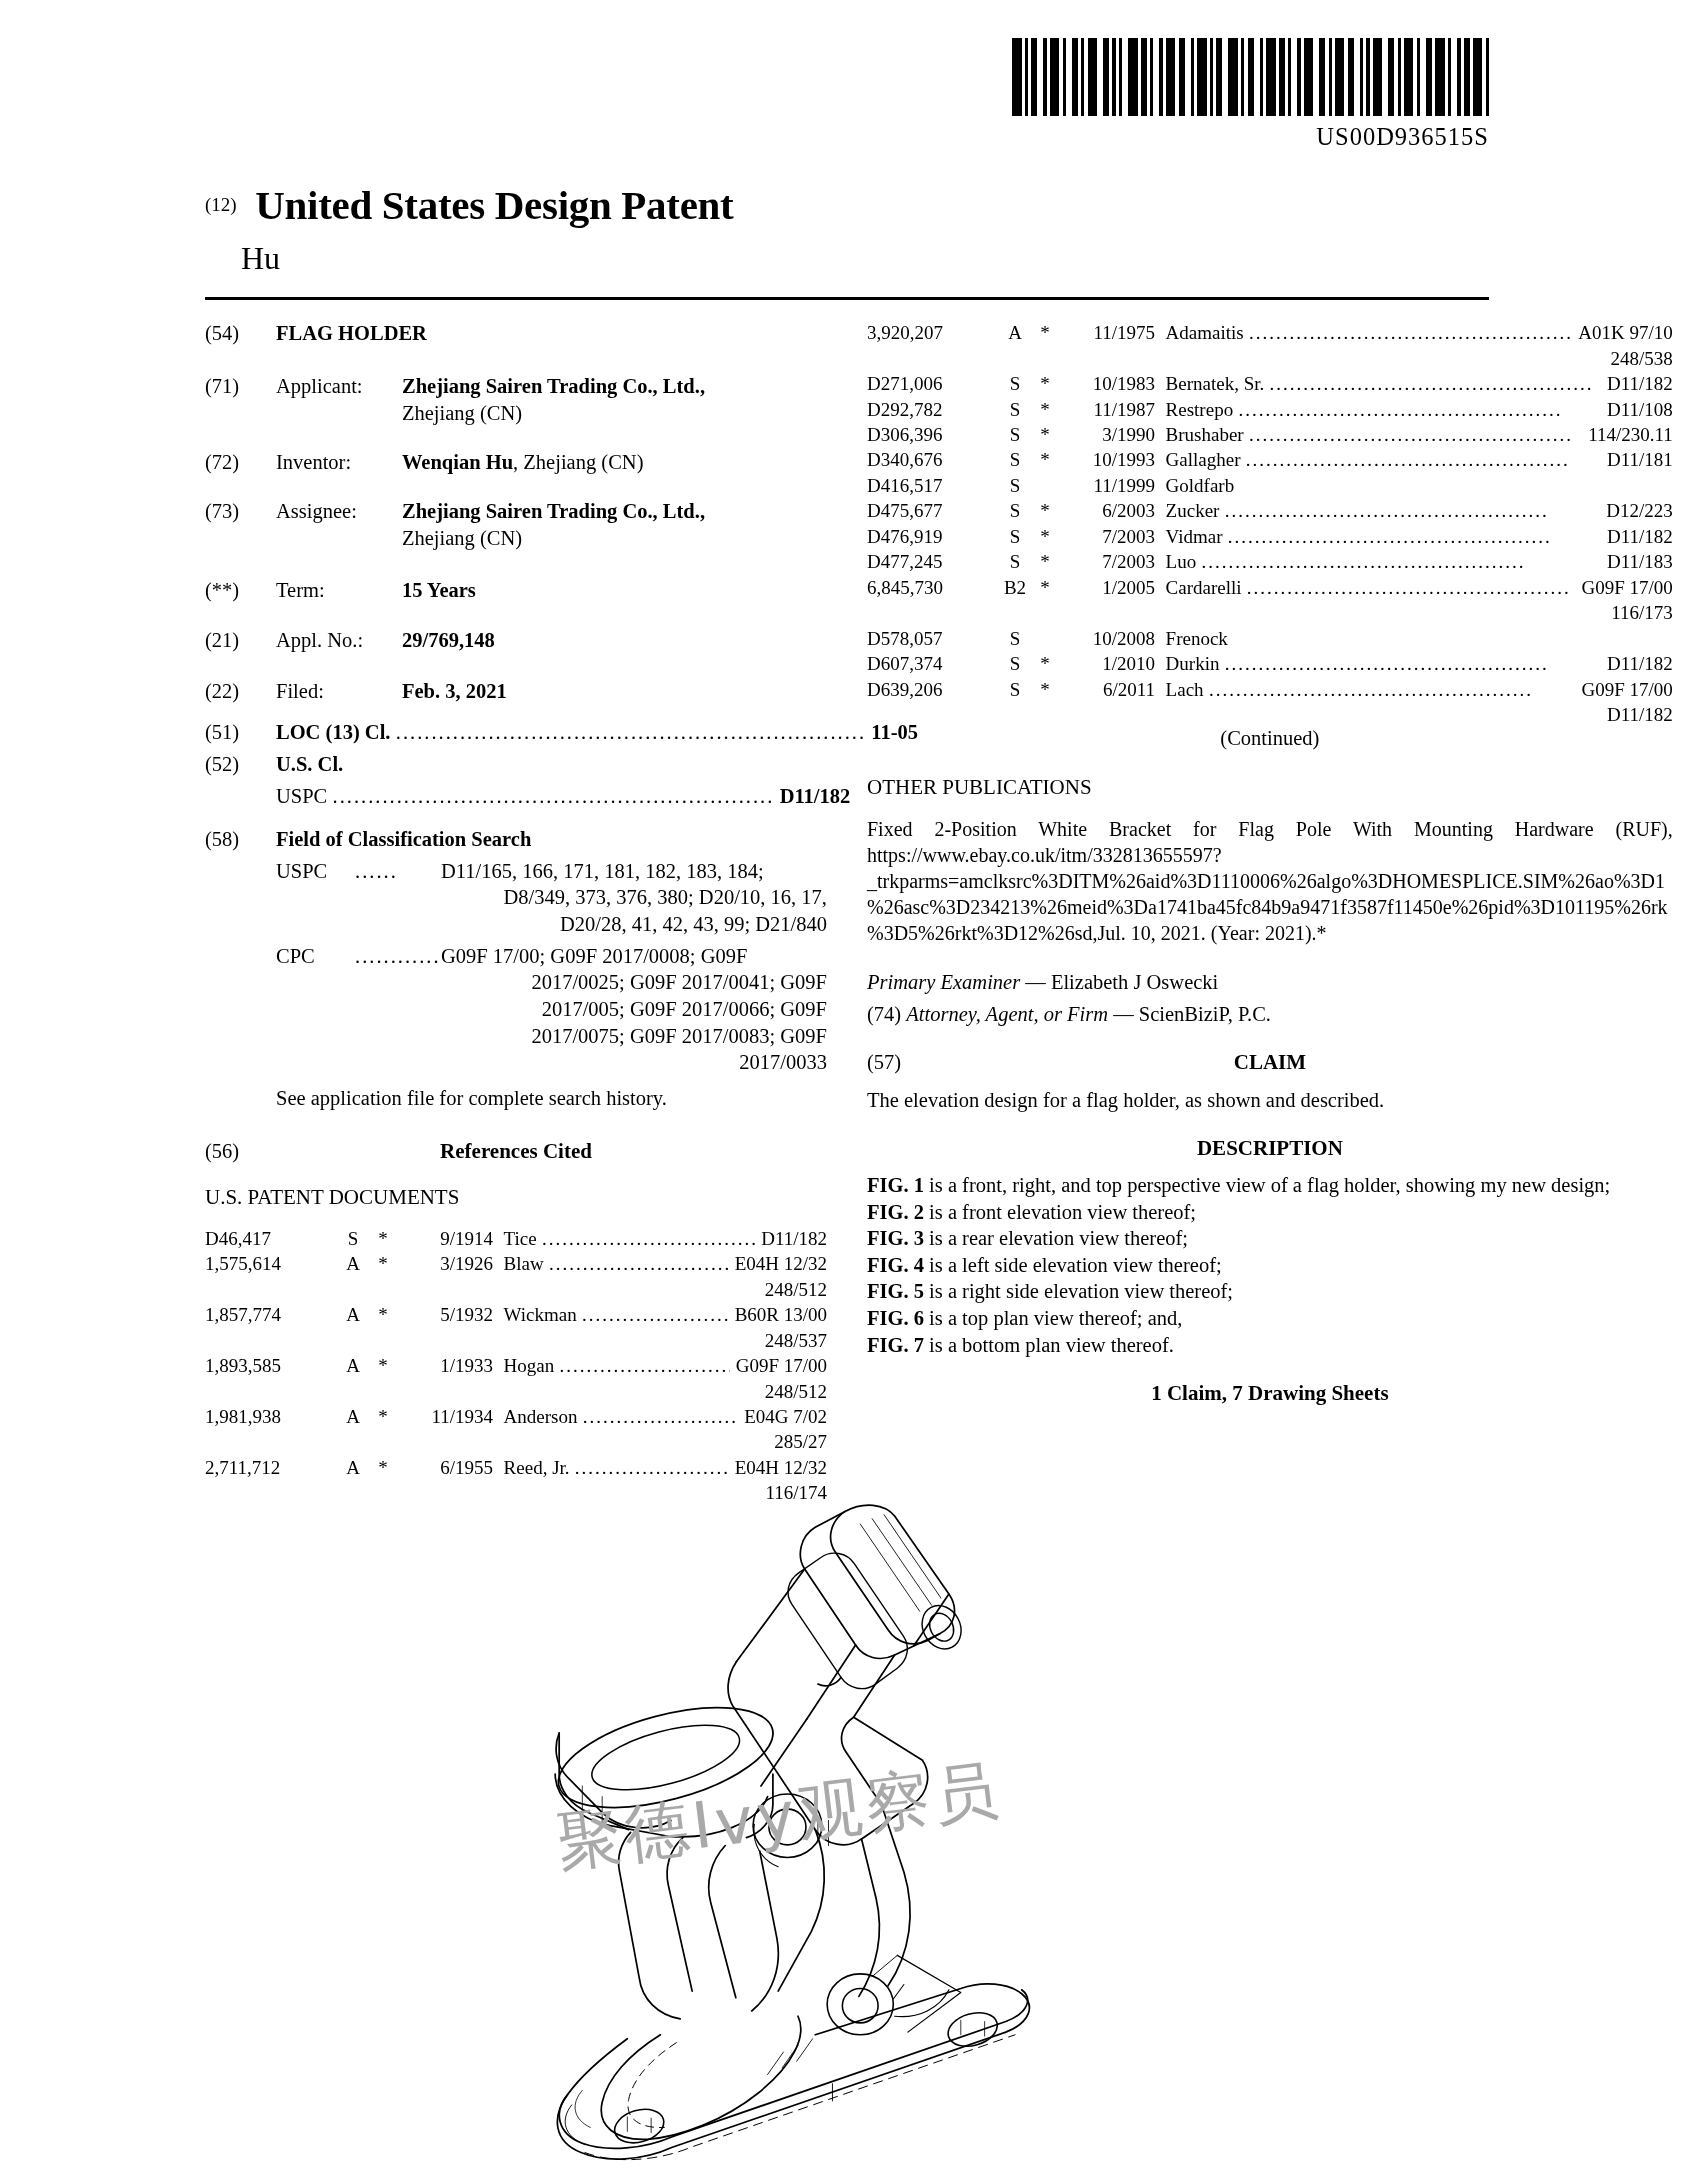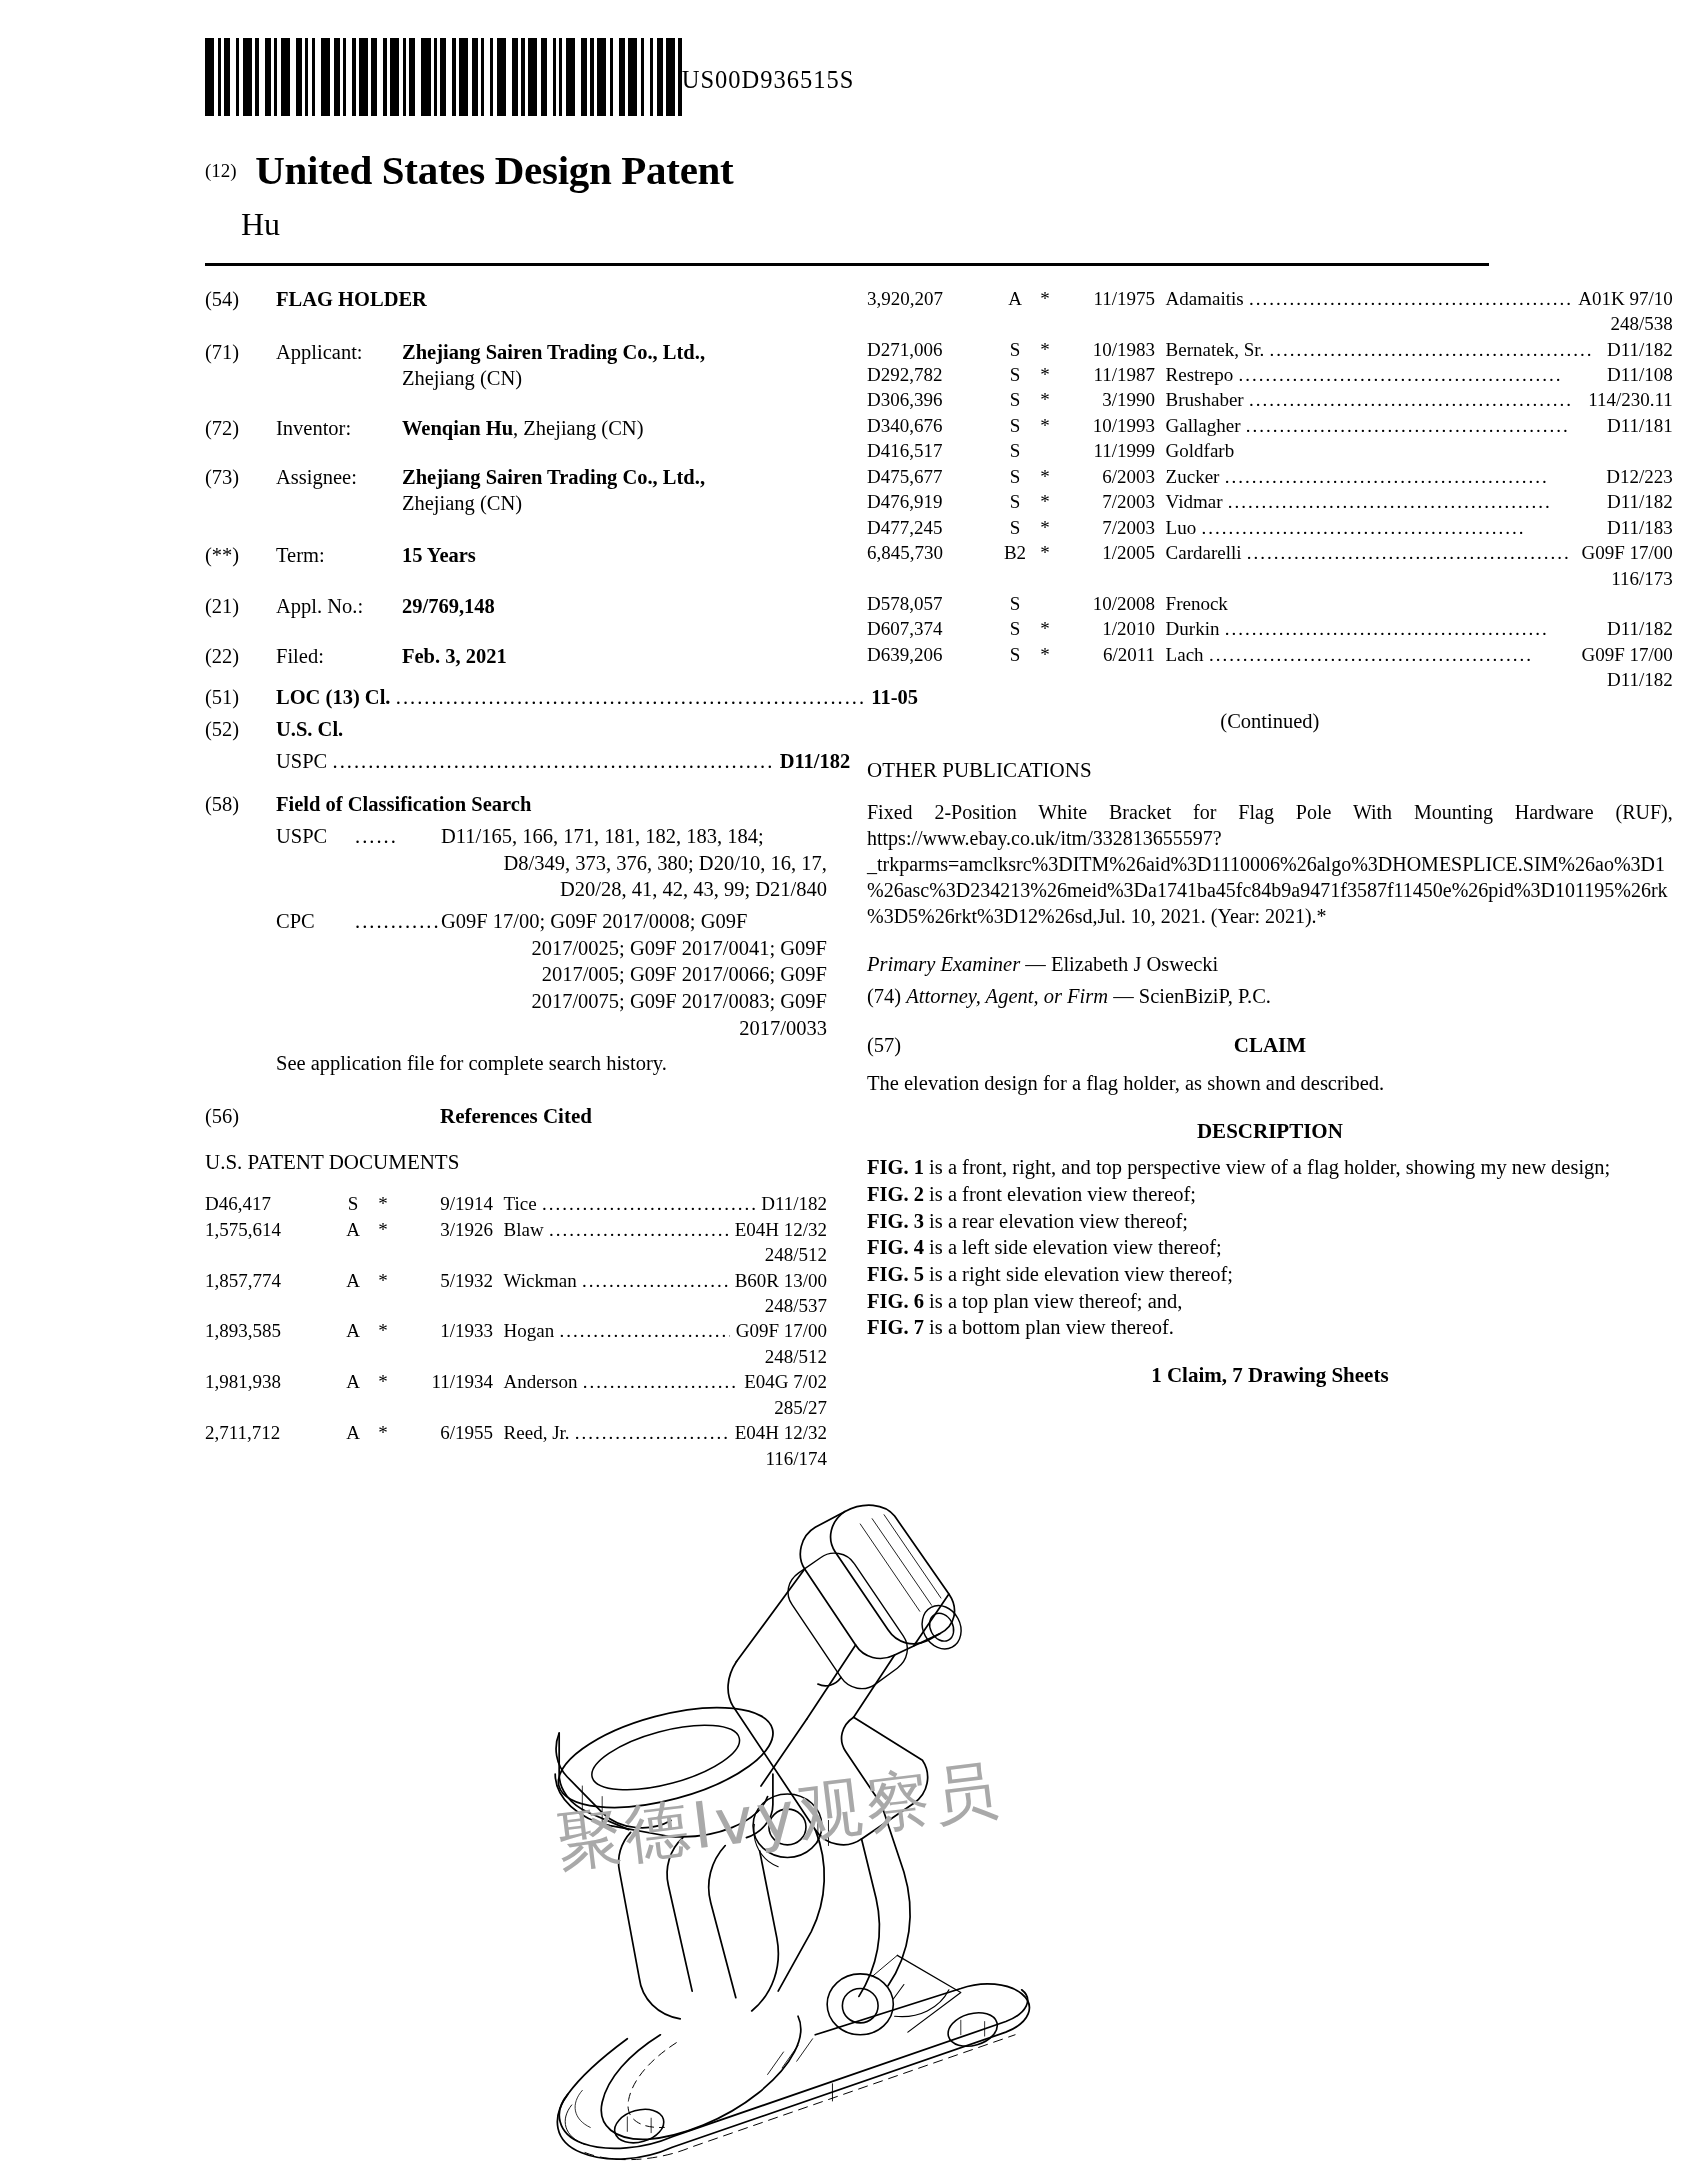--- a/index.html
+++ b/index.html
@@ -20,22 +20,22 @@
     width: 1694px;
     height: 2183px;
     box-sizing: border-box;
     padding: 0 205px;
   }
 
   
   .barcode-block {
     padding-top: 38px;
     display: flex;
-    flex-direction: row;
-    align-items: center;
+    flex-direction: column;
+    align-items: flex-end;
   }
   .barcode {
     height: 78px;
     display: flex;
     align-items: stretch;
   }
   .barcode i { display: block; background: #000; }
   .barcode i.s { width: 3.3px; }
   .barcode i.m { width: 6px; }
   .barcode i.w { width: 9.3px; }
@@ -209,21 +209,20 @@
     letter-spacing: 2px;
     margin: 0 5.3px;
     min-width: 6.6px;
   }
   .refrow .rcls { flex: none; text-align: right; }
   .refsub { text-align: right; }
 
   .contd {
     text-align: center;
     font-size: 20.5px;
-    margin-top: 17px;
   }
 
   .otherpub {
     font-size: 20px;
     line-height: 1.30;
     text-align: justify;
     margin-top: 16px;
     word-break: break-word;
   }
   .exam {

